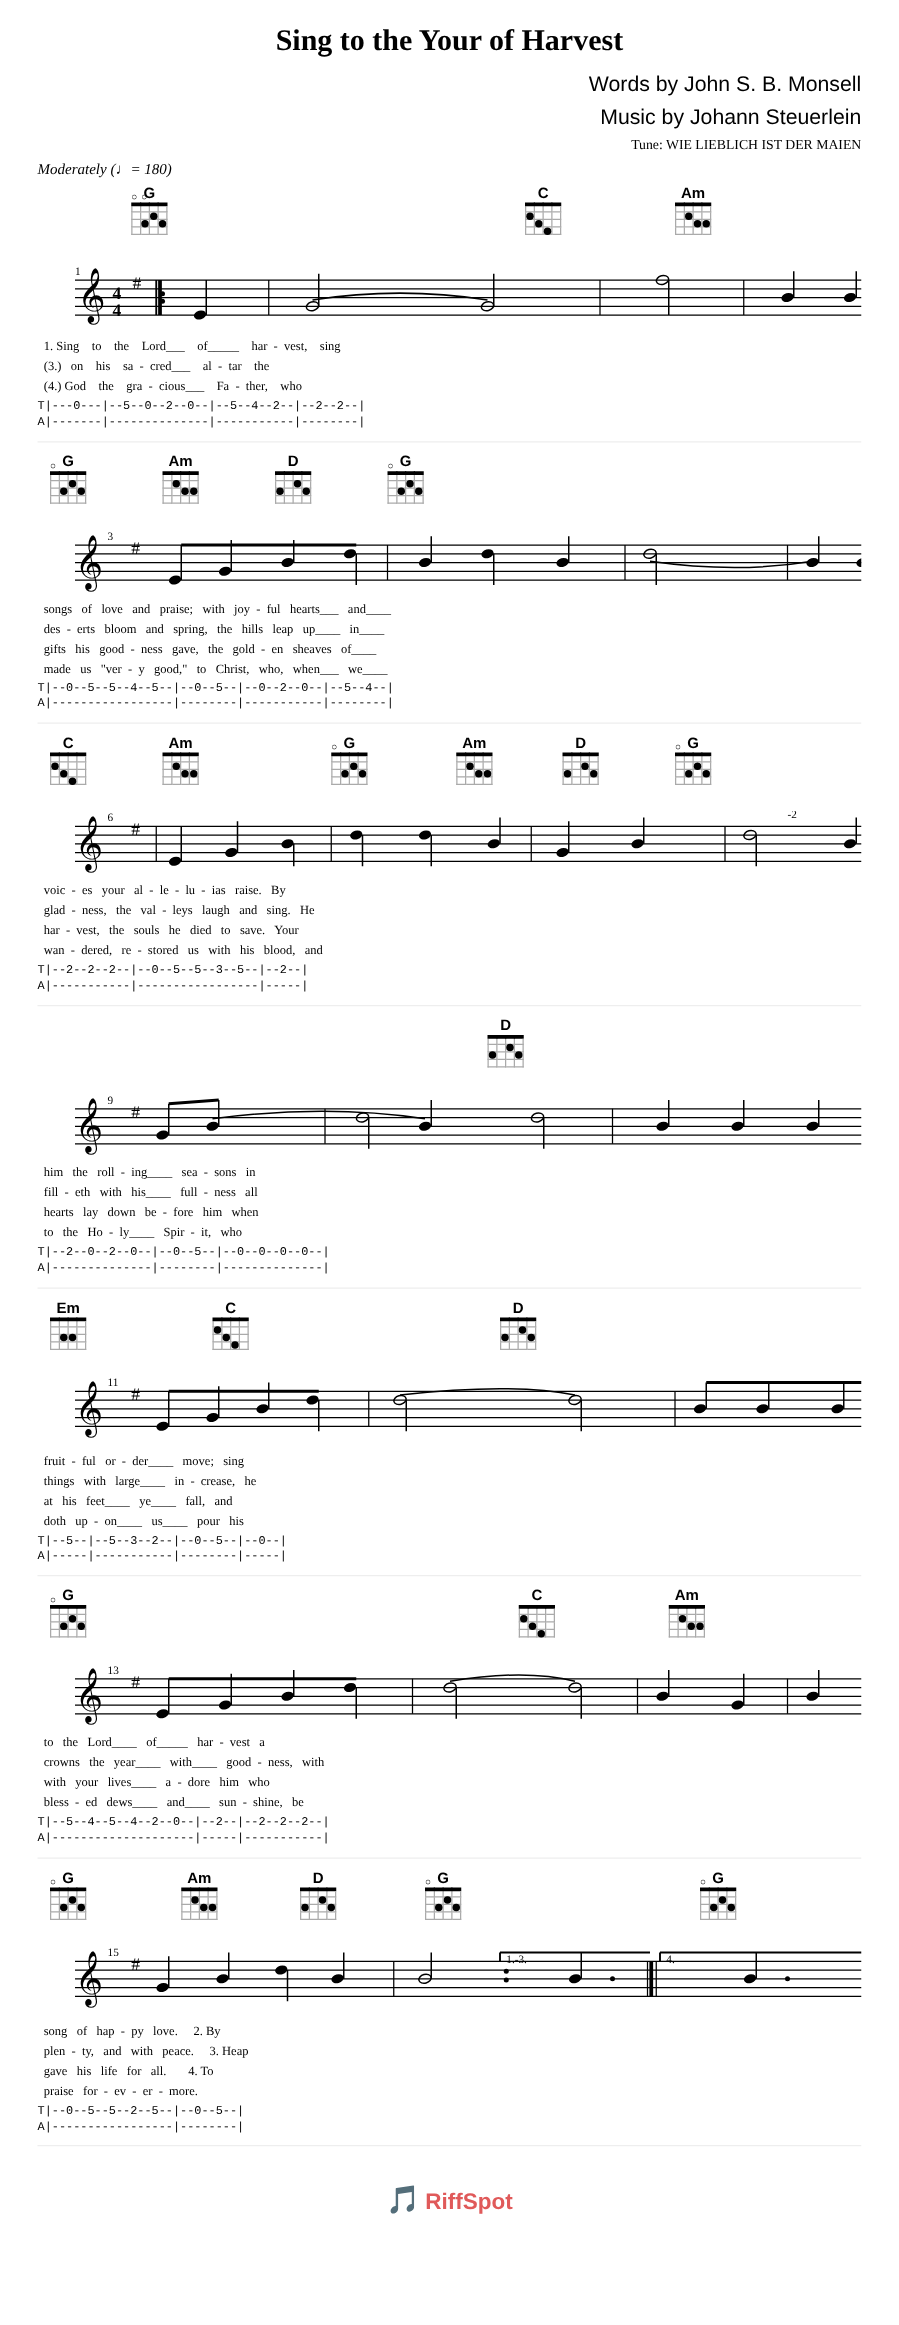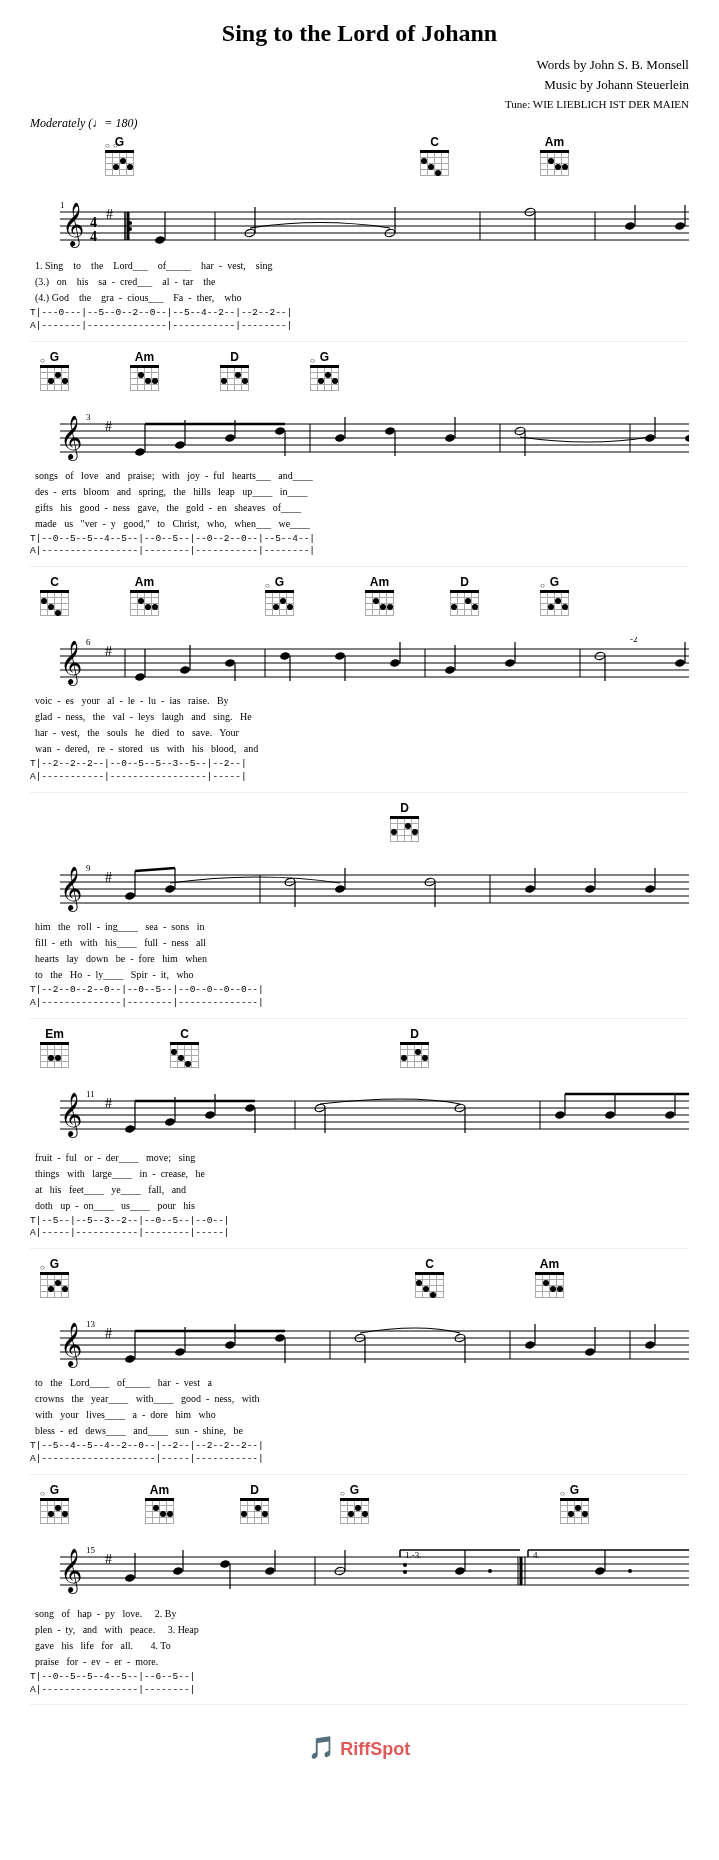--- a/index.html
+++ b/index.html
@@ -22,24 +22,24 @@
     .title {
       text-align: center;
       font-size: 24px;
       font-weight: bold;
       margin-bottom: 8px;
       font-family: 'Times New Roman', serif;
     }
 
     .credits {
       text-align: right;
-      font-size: 13px;
+      font-size: 17px;
       line-height: 1.5;
       margin-bottom: 4px;
-      font-family: Liberation Serif, serif;
+      font-family: Liberation Sans, sans-serif;
     }
 
     .tune-line {
       font-size: 11px;
       text-align: right;
       margin-bottom: 6px;
     }
 
     .tempo-line {
       font-size: 12px;
@@ -124,21 +124,21 @@
       top: -9px;
       font-size: 8px;
       font-weight: normal;
     }
   </style>
 </head>
 <body>
 
 <div class="page">
 
-  <div class="title">Sing to the Lord of Johann</div>
+  <div class="title">Sing to the Your of Harvest</div>
 
   <div class="credits">
     <div>Words by John S. B. Monsell</div>
     <div>Music by Johann Steuerlein</div>
   </div>
   <div class="tune-line">Tune: WIE LIEBLICH IST DER MAIEN</div>
 
   <div class="section-block">
 
     <div style="display:flex; align-items:flex-end; justify-content:space-between; margin-bottom:2px;">
@@ -1520,21 +1520,21 @@
       <line x1="680" y1="12" x2="680" y2="40" stroke="#000" stroke-width="3"></line>
     </svg>
 
     <div style="font-size:10px; font-family:'Times New Roman',serif; line-height:1.6; padding:1px 5px;">
       <div>song &nbsp; of &nbsp; hap &nbsp;-&nbsp; py &nbsp; love. &nbsp;&nbsp;&nbsp; 2. By</div>
       <div>plen &nbsp;-&nbsp; ty, &nbsp; and &nbsp; with &nbsp; peace. &nbsp;&nbsp;&nbsp; 3. Heap</div>
       <div>gave &nbsp; his &nbsp; life &nbsp; for &nbsp; all. &nbsp;&nbsp;&nbsp;&nbsp;&nbsp; 4. To</div>
       <div>praise &nbsp; for &nbsp;-&nbsp; ev &nbsp;-&nbsp; er &nbsp;-&nbsp; more.</div>
     </div>
 
-    <div class="tab-box">T|--0--5--5--4--5--|--6--5--|
+    <div class="tab-box">T|--0--5--5--2--5--|--0--5--|
 A|-----------------|--------|</div>
   </div>
 
   <div style="text-align:center; margin-top:20px; padding:10px 0;">
     <span style="color:#e05a5a; font-size:22px;">🎵</span>
     <span style="color:#e05a5a; font-size:18px; font-weight:bold; font-family:Arial,sans-serif;">RiffSpot</span>
   </div>
 
 </div>
 

